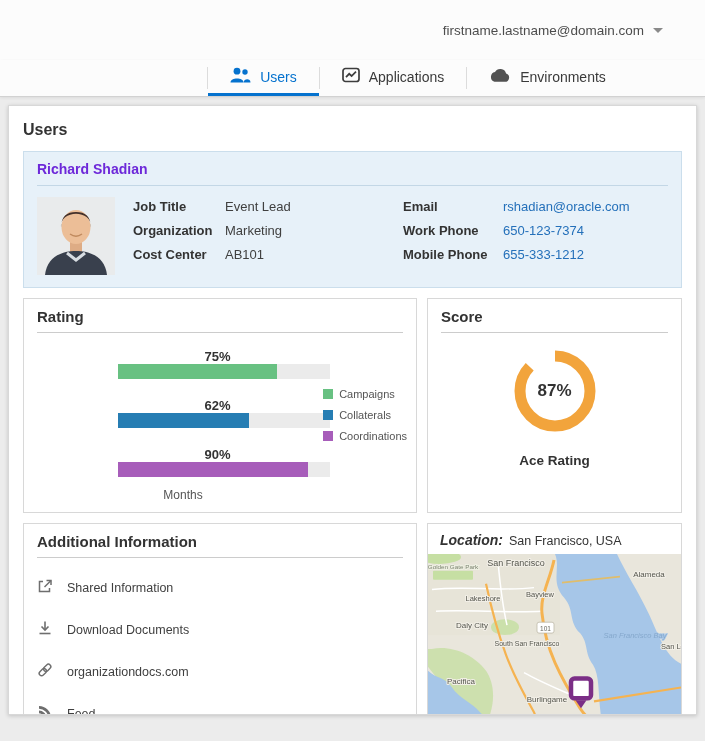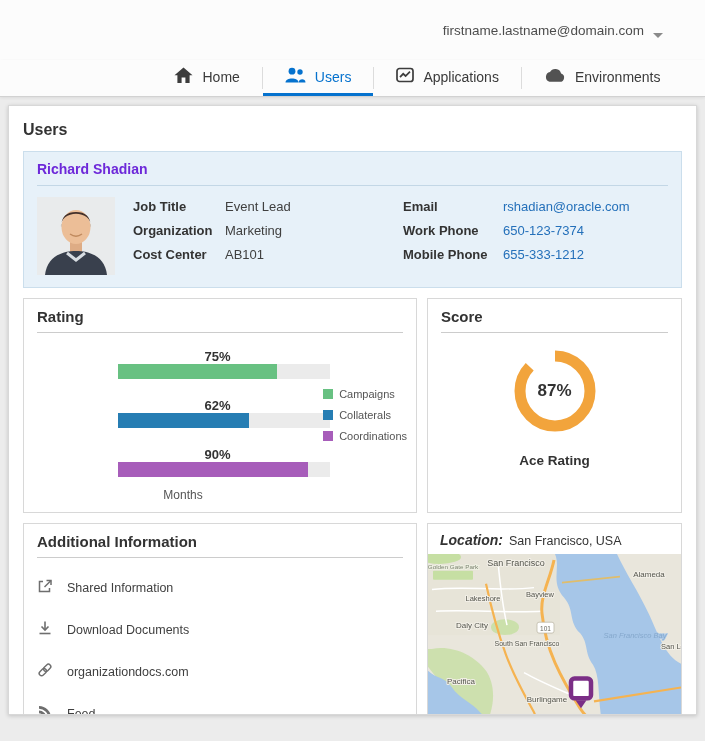--- a/index.html
+++ b/index.html
@@ -1,21 +1,21 @@
 <!DOCTYPE html>
 <html style="--accent: #0572ce;"><head>
 <meta charset="utf-8">
 <style>
   * { margin:0; padding:0; box-sizing:border-box; }
   html,body { width:705px; height:741px; overflow:hidden; }
   body { font-family:"Liberation Sans", sans-serif; background:#ececec; color:#333; }
 
   
   .topbar { height:60px; background:#fcfcfc; display:flex; justify-content:flex-end; align-items:center; padding-right:42px; }
-  .account { display:flex; align-items:flex-end; gap:9px; font-size:13.5px; color:#4d4d4d; cursor:pointer; }
+  .account { display:flex; align-items:center; gap:9px; font-size:13.5px; color:#4d4d4d; cursor:pointer; }
   .caret { width:0; height:0; border-left:5px solid transparent; border-right:5px solid transparent; border-top:5px solid #8a8a8a; }
 
   
   .nav { height:37px; background:#fcfcfc; border-bottom:1px solid #d2d2d2; display:flex; justify-content:center; padding-left:130px; box-shadow:0 1px 3px rgba(0,0,0,0.07); }
   .tab { display:flex; align-items:center; gap:9px; padding:0 22px; font-size:14px; color:#3a3a3a; cursor:pointer; border-bottom:3px solid transparent; }
   .tab.active { color:var(--accent,#0572ce); border-bottom-color:var(--accent,#0572ce); }
   .tab-sep { width:1px; background:#dcdcdc; margin:7px 0; }
 
   
   .main { padding:8px; }
@@ -79,28 +79,20 @@
 <body>
 
 <header class="topbar">
   <div class="account">
     <span>firstname.lastname@domain.com</span>
     <span class="caret"></span>
   </div>
 </header>
 
 <nav class="nav">
-  <div class="tab">
-    <span>
-      <svg width="19" height="17" viewBox="0 0 19 17">
-          <path d="M9.5,0.5 L18.5,8.2 H15.6 V16 H11.4 V10.6 H7.6 V16 H3.4 V8.2 H0.5 Z" fill="#3d3d3d"></path>
-        </svg>
-    </span>
-    <span>Home</span>
-  </div>
   <div class="tab-sep"></div>
   <div class="tab active">
     <span>
       <svg width="21" height="16" viewBox="0 0 21 16">
           <g fill="#0572ce">
             <circle cx="7" cy="4.2" r="3.4"></circle>
             <path d="M0.5,15.5 C0.5,10.2 13.5,10.2 13.5,15.5 Z"></path>
             <circle cx="15" cy="5" r="2.7"></circle>
             <path d="M13.6,15.5 C13.9,11.4 20.5,11.2 20.5,15.5 Z"></path>
           </g>

